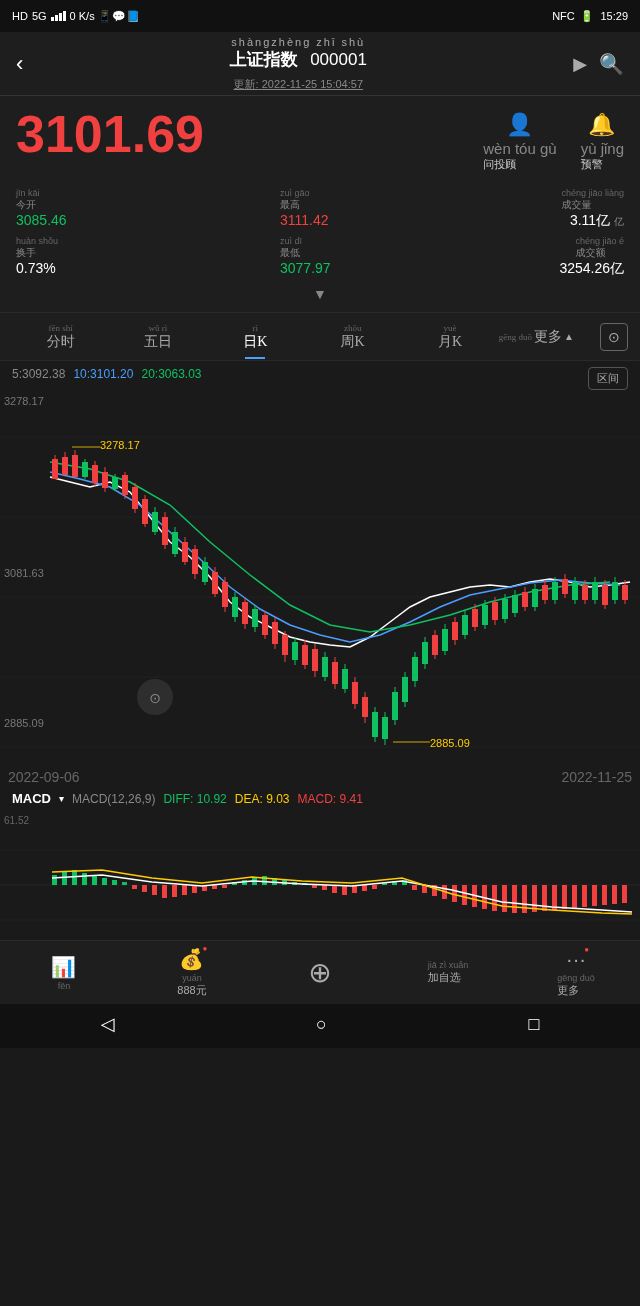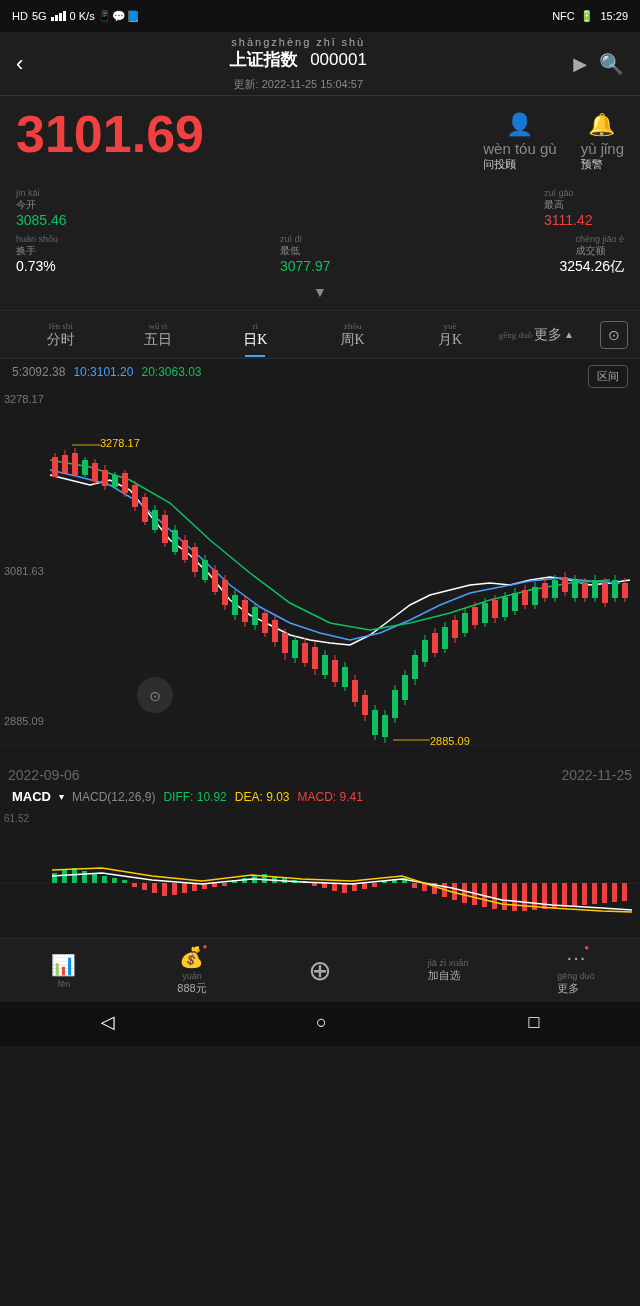--- a/index.html
+++ b/index.html
@@ -34,21 +34,21 @@
       display: flex;
       align-items: center;
       justify-content: space-between;
       padding: 8px 16px;
       border-bottom: 1px solid #333;
       height: 64px;
     }
     .header-back { font-size: 22px; color: #fff; cursor: pointer; }
     .header-title { text-align: center; flex: 1; }
     .header-title .pinyin { font-size: 11px; color: #aaa; letter-spacing: 2px; }
-    .header-title .update { font-size: 11px; color: #888; margin-top: 6px; }
+    .header-title .update { font-size: 11px; color: #888; margin-top: 6px; text-decoration: underline; }
     .header-right { display: flex; align-items: center; gap: 12px; }
     .header-play { font-size: 18px; color: #aaa; }
     .header-search { font-size: 20px; color: #fff; }
 
     
     .price-section {
       background: #1e1e1e;
       padding: 12px 16px 8px;
       display: flex;
       justify-content: space-between;
@@ -322,20 +322,30 @@
         <span>今开</span>
       </span>
       <span class="stat-value green">3085.46</span>
     </div>
     <div class="stat-item">
       <span class="stat-label">
         <span class="pinyin">zuì gāo</span>
         <span>最高</span>
       </span>
       <span class="stat-value red">3111.42</span>
+    </div>
+    <div class="stat-item right">
+      <span class="stat-label">
+        <span class="pinyin">chéng jiāo liàng</span>
+        <span>成交量</span>
+      </span>
+      <span class="stat-value white">
+        <span>3.11亿</span>
+        <span style="font-size:10px;color:#888">亿</span>
+      </span>
     </div>
   </div>
   <div class="stats-row">
     <div class="stat-item">
       <span class="stat-label">
         <span class="pinyin">huàn shǒu</span>
         <span>换手</span>
       </span>
       <span class="stat-value white">0.73%</span>
     </div>

